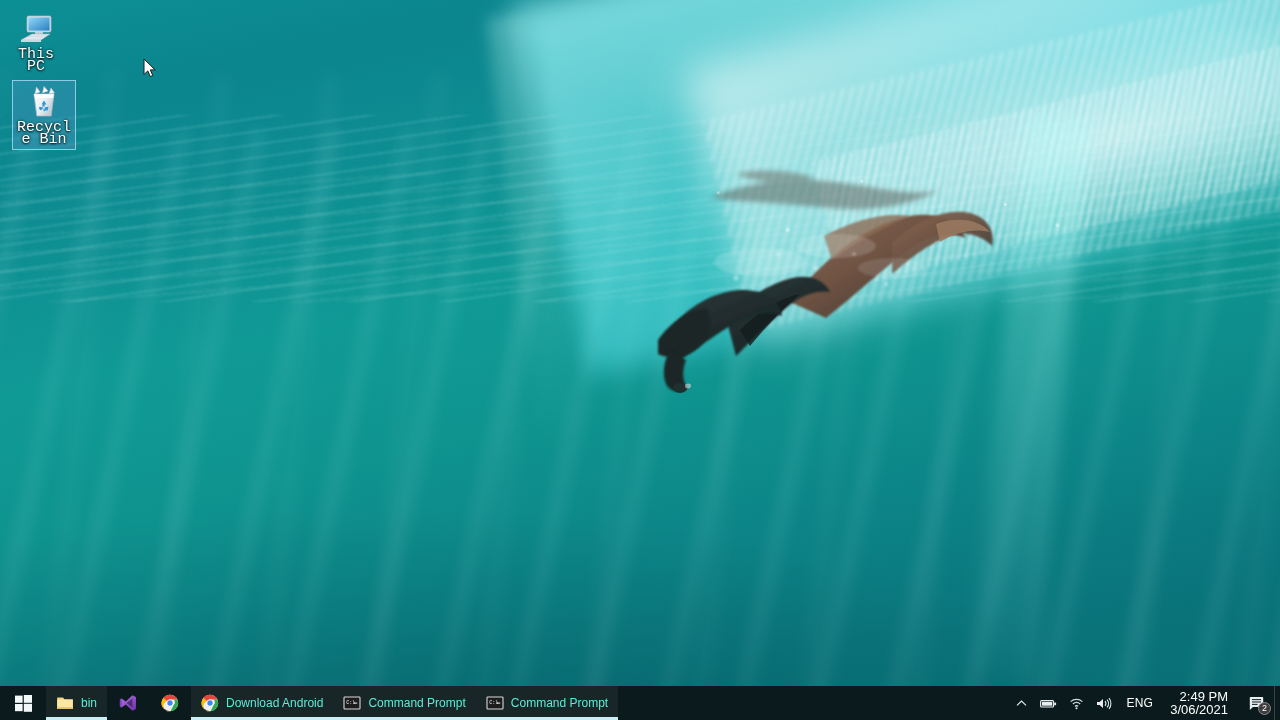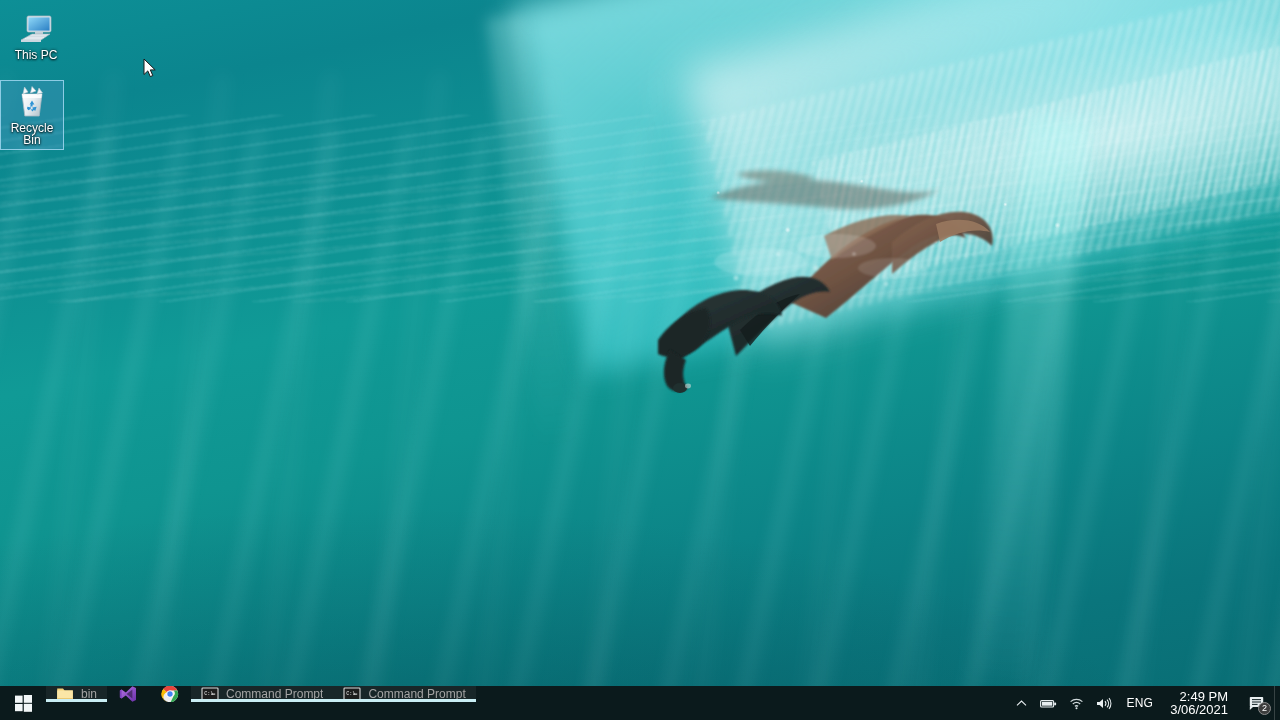--- a/index.html
+++ b/index.html
@@ -118,45 +118,46 @@
   #diver { position:absolute; left:640px; top:150px; width:400px; height:250px; }
 
   
   .desk-icon {
     position:absolute; width:64px; padding:4px 2px 3px;
     display:flex; flex-direction:column; align-items:center; gap:3px;
     cursor:default;
   }
   .desk-icon .glyph { width:34px; height:34px; display:block; }
   .desk-icon .lbl {
-    color:#fff; font-size:12px; line-height:12px; text-align:center;
+    color:#fff; font-size:15px; line-height:12px; text-align:center;
     text-shadow:0 0 3px rgba(0,0,0,0.85), 0 1px 2px rgba(0,0,0,0.8);
     word-break:break-word;
+    font-family:Liberation Mono, monospace;
   }
   .desk-icon.selected {
     background:rgba(70,150,190,0.42);
     border:1px solid rgba(160,215,240,0.85);
   }
 
   
   #taskbar {
     position:absolute; left:0; bottom:0; width:1280px; height:34px;
     background:#0b1a1c;
     display:flex; align-items:stretch;
     font-size:12px; color:#fff;
   }
   #start-button {
     width:46px; display:flex; align-items:center; justify-content:center;
     flex:0 0 46px;
   }
   #task-items { display:flex; align-items:stretch; flex:1 1 auto; min-width:0; }
   .task-item {
     position:relative; display:flex; align-items:center; gap:7px;
-    padding:0 10px; max-width:164px; height:16px;
-    color:#a3a3a3; white-space:nowrap; overflow:hidden;
+    padding:0 10px; max-width:164px; height:34px;
+    color:#5eead4; white-space:nowrap; overflow:hidden;
   }
   .task-item.icon-only { padding:0 12px; }
   .task-item .ti-icon { width:18px; height:18px; flex:0 0 18px; display:block; }
   .task-item .ti-label {
     font-size:12px; overflow:hidden; text-overflow:clip; white-space:nowrap;
   }
   .task-item.active { background:rgba(255,255,255,0.055); }
   .task-item.active::after {
     content:""; position:absolute; left:0; right:0; bottom:0; height:3px;
     background:#c9eef4;
@@ -277,21 +278,21 @@
       <path d="M2 28 L22 28 L22 30 L2 30 Z" fill="#cbd8e0"></path>
       <g stroke="#b6c6d0" stroke-width="0.5">
         <path d="M7 26 L24 26"></path>
           <path d="M9 24.5 L26 24.5"></path>
           <path d="M11 23.2 L28 23.2"></path>
       </g>
     </svg>
     <span class="lbl">This PC</span>
   </div>
 
-  <div class="desk-icon selected" style="left:0; top:80px;align-items:center;">
+  <div class="desk-icon selected" style="left:12px; top:80px;align-items:center;">
     <svg class="glyph" viewBox="0 0 34 34">
       <defs>
         <linearGradient id="binG" x1="0" y1="0" x2="1" y2="0.6">
           <stop offset="0%" stop-color="#ffffff"></stop>
             <stop offset="55%" stop-color="#e6edf1"></stop>
           <stop offset="100%" stop-color="#bdcad2"></stop>
         </linearGradient>
       </defs>
       <path d="M7 9 L27 9 L24.2 31 L9.8 31 Z" fill="url(#binG)" stroke="#a8b8c2" stroke-width="0.8"></path>
       <path d="M7 9 L27 9 L26.4 13 L7.6 13 Z" fill="#ffffff" opacity="0.8"></path>
@@ -351,20 +352,31 @@
         <svg class="ti-icon" viewBox="0 0 18 18">
           <circle cx="9" cy="9" r="8.2" fill="#efefef"></circle>
           <path d="M9 0.8 A8.2 8.2 0 0 1 16.3 5.4 L9 5.4 A3.6 3.6 0 0 0 5.9 7.2 L2.2 3.9 A8.2 8.2 0 0 1 9 0.8 Z" fill="#e8453c"></path>
           <path d="M16.3 5.4 A8.2 8.2 0 0 1 9.6 17.2 L12.6 11 A3.6 3.6 0 0 0 12.6 5.4 Z" fill="#34a853"></path>
           <path d="M2.2 3.9 L5.9 7.2 A3.6 3.6 0 0 0 9.6 17.2 A8.2 8.2 0 0 1 2.2 3.9 Z" fill="#fabc05"></path>
           <circle cx="9" cy="9" r="3.6" fill="#ffffff"></circle>
           <circle cx="9" cy="9" r="2.7" fill="#4285f4"></circle>
         </svg>
       </div>
 
+      <div class="task-item active">
+        <svg class="ti-icon" viewBox="0 0 18 18">
+          <circle cx="9" cy="9" r="8.2" fill="#efefef"></circle>
+          <path d="M9 0.8 A8.2 8.2 0 0 1 16.3 5.4 L9 5.4 A3.6 3.6 0 0 0 5.9 7.2 L2.2 3.9 A8.2 8.2 0 0 1 9 0.8 Z" fill="#e8453c"></path>
+          <path d="M16.3 5.4 A8.2 8.2 0 0 1 9.6 17.2 L12.6 11 A3.6 3.6 0 0 0 12.6 5.4 Z" fill="#34a853"></path>
+          <path d="M2.2 3.9 L5.9 7.2 A3.6 3.6 0 0 0 9.6 17.2 A8.2 8.2 0 0 1 2.2 3.9 Z" fill="#fabc05"></path>
+          <circle cx="9" cy="9" r="3.6" fill="#ffffff"></circle>
+          <circle cx="9" cy="9" r="2.7" fill="#4285f4"></circle>
+        </svg>
+        <span class="ti-label">Download Android </span>
+      </div>
 
       <div class="task-item active">
         <svg class="ti-icon" viewBox="0 0 18 18">
           <rect x="1" y="3" width="16" height="12" rx="0.8" fill="#1d1d1d" stroke="#d8d8d8" stroke-width="1.1"></rect>
           <text x="3.2" y="9.6" font-family="'Liberation Mono', monospace" font-size="5.2" fill="#f0f0f0">C:\</text>
           <rect x="10" y="8.6" width="4.2" height="1" fill="#f0f0f0"></rect>
         </svg>
         <span class="ti-label">Command Prompt</span>
       </div>
 

